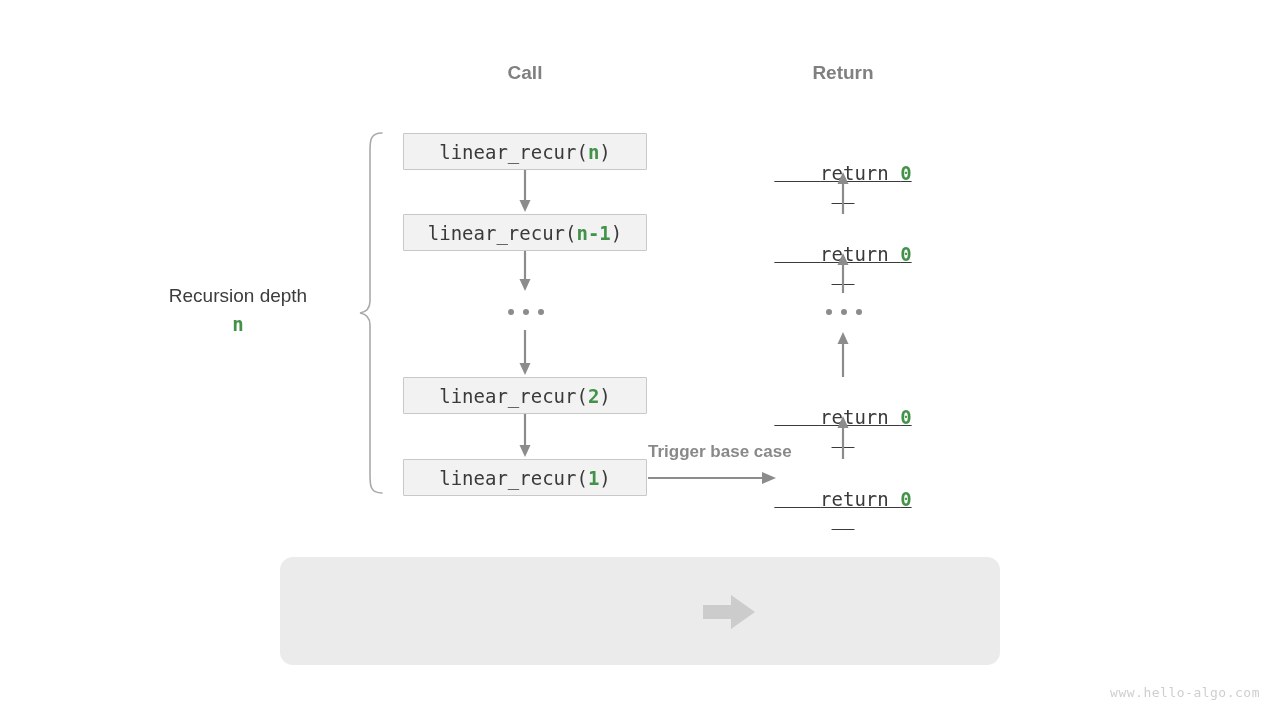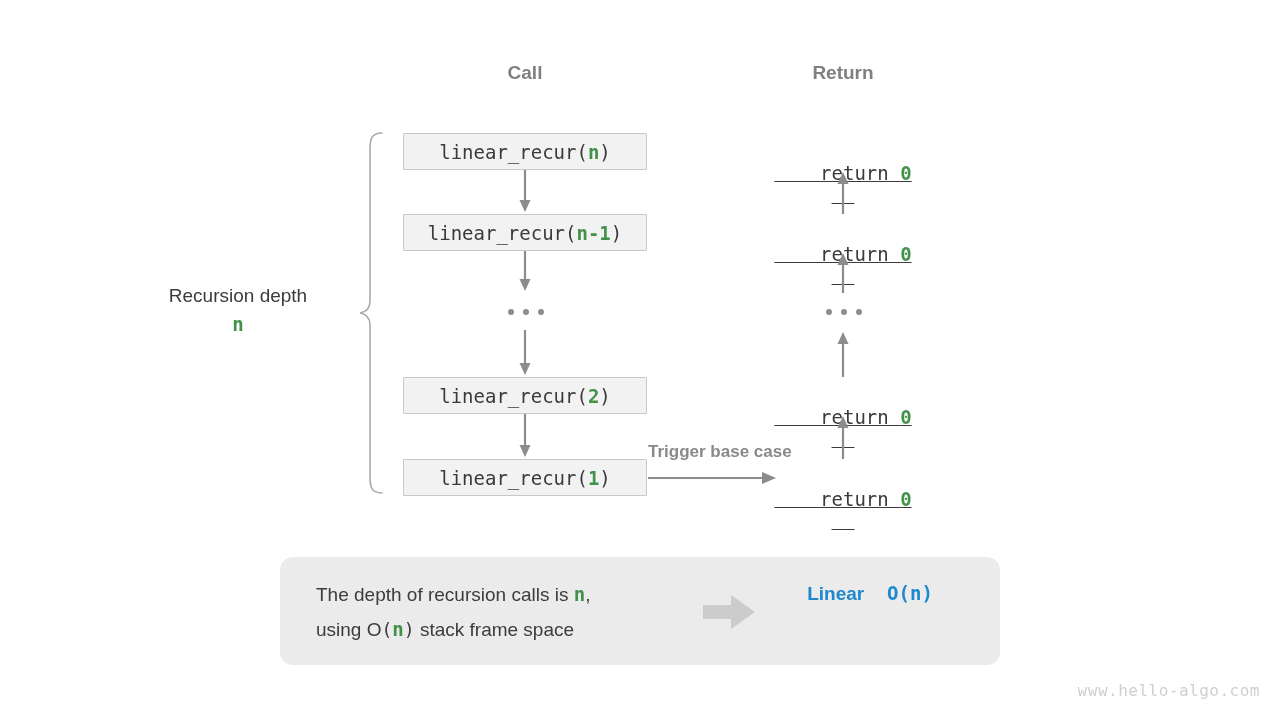--- a/index.html
+++ b/index.html
@@ -187,21 +187,21 @@
     font-size: 19px;
     color: #1e87ce;
   }
 
   
   .watermark {
     position: absolute;
     right: 20px;
     bottom: 16px;
     font-family: "DejaVu Sans Mono", monospace;
-    font-size: 16px;
+    font-size: 13px;
     color: #cfcfcf;
     letter-spacing: 0.5px;
     white-space: nowrap;
   }
 </style>
 </head>
 <body>
 
 <div class="stage">
 
@@ -310,30 +310,25 @@
 
   <svg class="abs arrow-svg" style="left:648px; top:470px;" width="130" height="16">
     <line x1="0" y1="8" x2="116" y2="8" stroke="#8c8c8c" stroke-width="2.2"></line>
     <polygon points="128,8 114,2 114,14" fill="#8c8c8c"></polygon>
   </svg>
 
   <div class="abs trigger-note" style="left:612px; top:442px;margin-left:36px;">Trigger base case</div>
 
   <div class="summary-panel">
 
-    <div class="summary-left">
-      <div class="line"><span>The depth of recursion calls is </span><span class="g">n</span><span>,</span></div>
-      <div class="line"><span>using O</span><span class="mono">(</span><span class="g">n</span><span class="mono">)</span><span> stack frame space</span></div>
-    </div>
 
     <svg class="block-arrow" width="52" height="34" viewBox="0 0 52 34">
       <polygon points="0,10 28,10 28,0 52,17 28,34 28,24 0,24" fill="#cccccc"></polygon>
     </svg>
 
     <div class="summary-right">
-      <span class="result"><span class="word">Linear</span><span class="notation">&nbsp;&nbsp;</span><span class="notation">O(n)</span></span>
     </div>
 
   </div>
 
   <div class="watermark">www.hello-algo.com</div>
 
 </div>
 
 </body></html>

